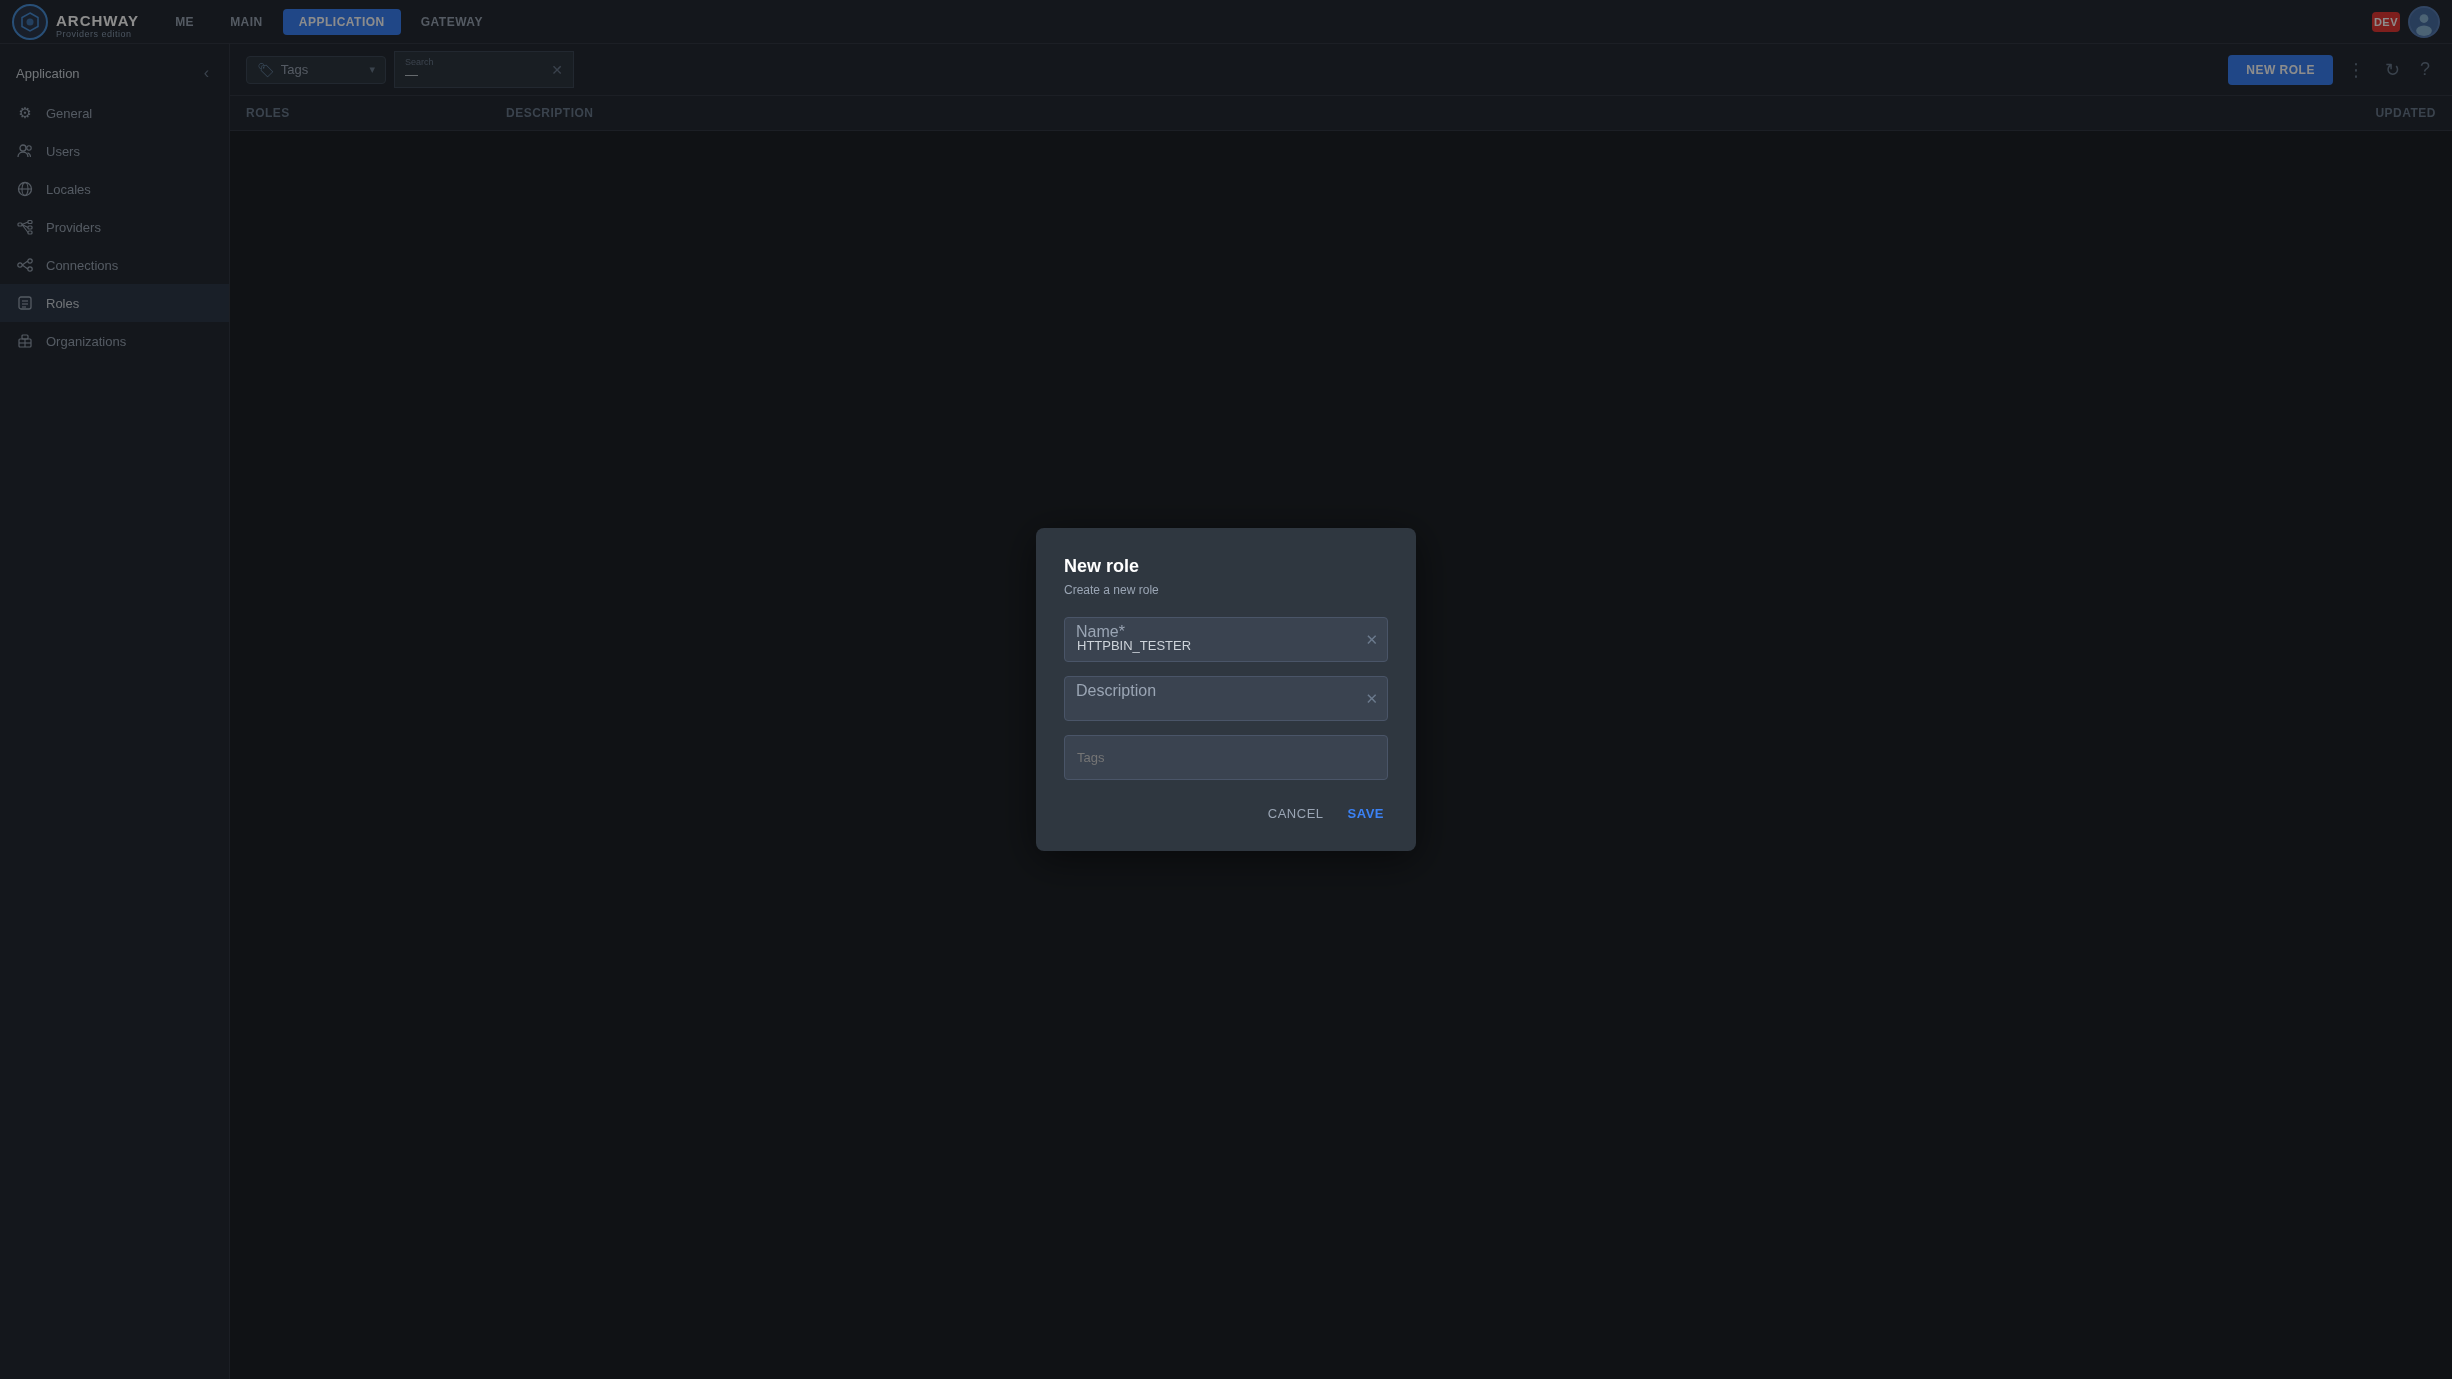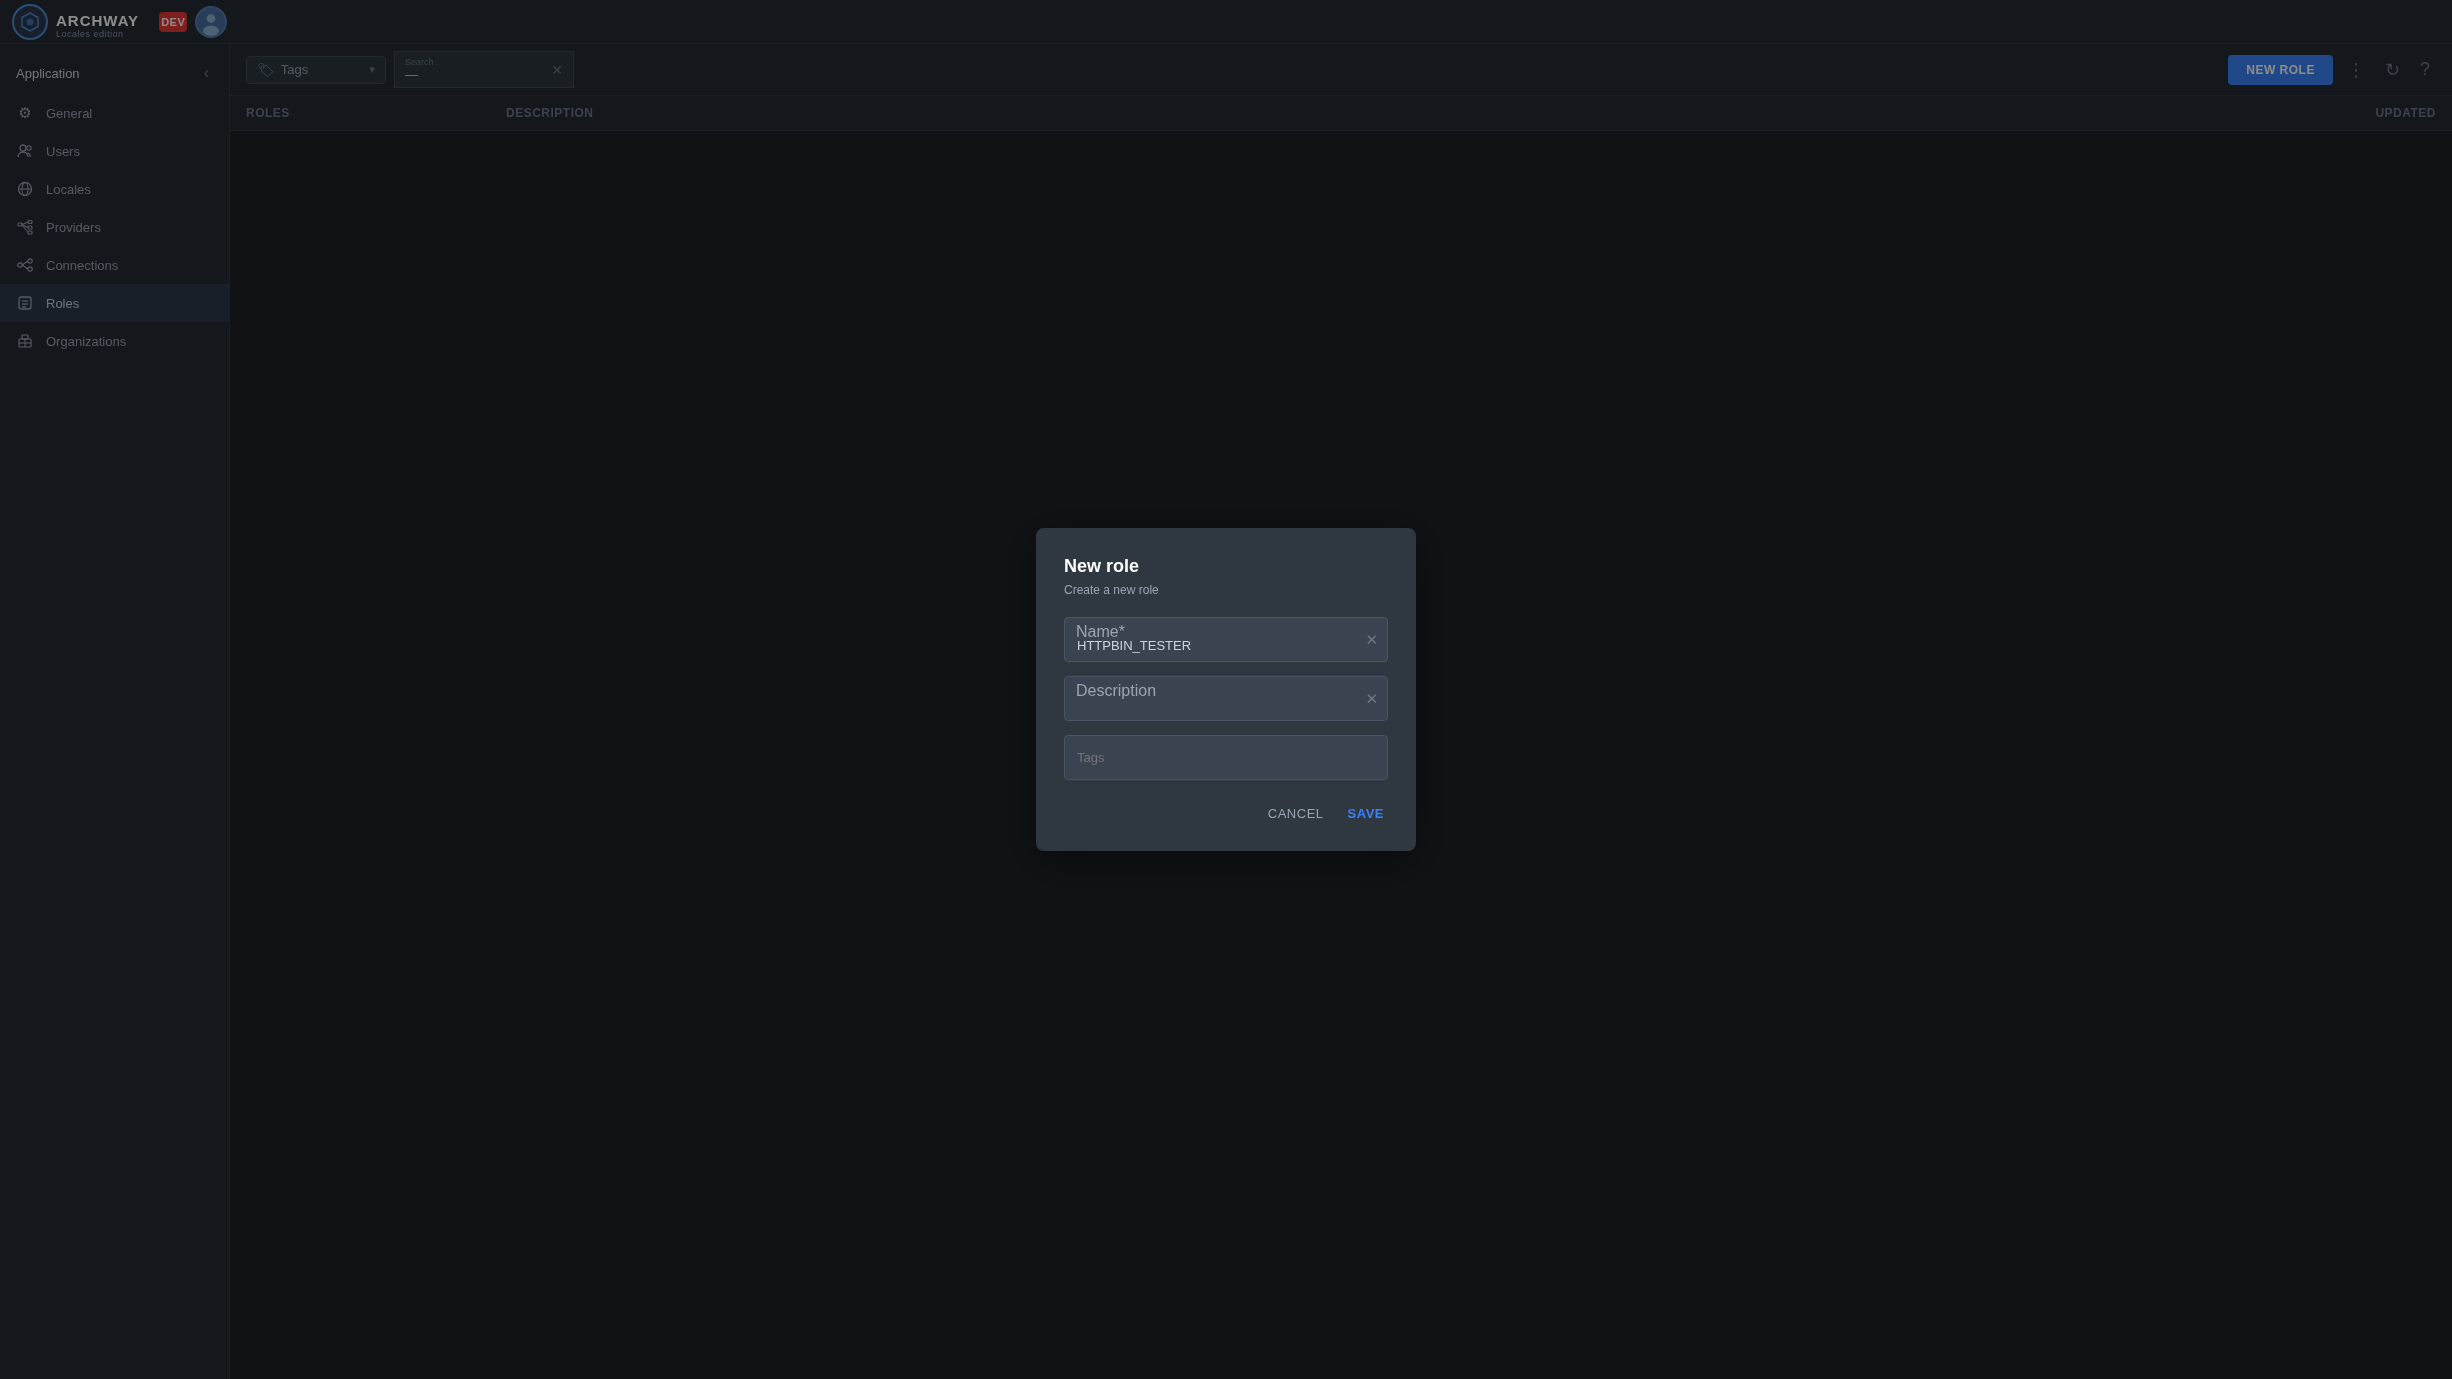--- a/index.html
+++ b/index.html
@@ -369,22 +369,28 @@
 <div class="top-nav">
   <div class="brand">
     <div class="brand-logo">
       <svg width="22" height="22" viewBox="0 0 22 22">
         <polygon points="11,2 19,6.5 19,15.5 11,20 3,15.5 3,6.5" fill="none" stroke="#4a90d9" stroke-width="1.5"></polygon>
         <circle cx="11" cy="11" r="3.5" fill="#4a90d9" opacity="0.7"></circle>
       </svg>
     </div>
     <div class="brand-text">
       <span class="brand-name">ARCHWAY</span>
-      <span class="brand-edition">Locales edition</span>
-    </div>
+      <span class="brand-edition">Providers edition</span>
+    </div>
+  </div>
+  <div class="nav-items">
+    <div class="nav-item">ME</div>
+    <div class="nav-item">MAIN</div>
+    <div class="nav-item active">APPLICATION</div>
+    <div class="nav-item">GATEWAY</div>
   </div>
   <div class="nav-right">
     <div class="dev-badge">DEV</div>
     <div class="avatar">
       <svg width="32" height="32" viewBox="0 0 32 32">
         <circle cx="16" cy="16" r="16" fill="#4a6fa5"></circle>
         <circle cx="16" cy="12" r="5" fill="#8ab4d4"></circle>
         <ellipse cx="16" cy="26" rx="9" ry="6" fill="#8ab4d4"></ellipse>
       </svg>
     </div>

